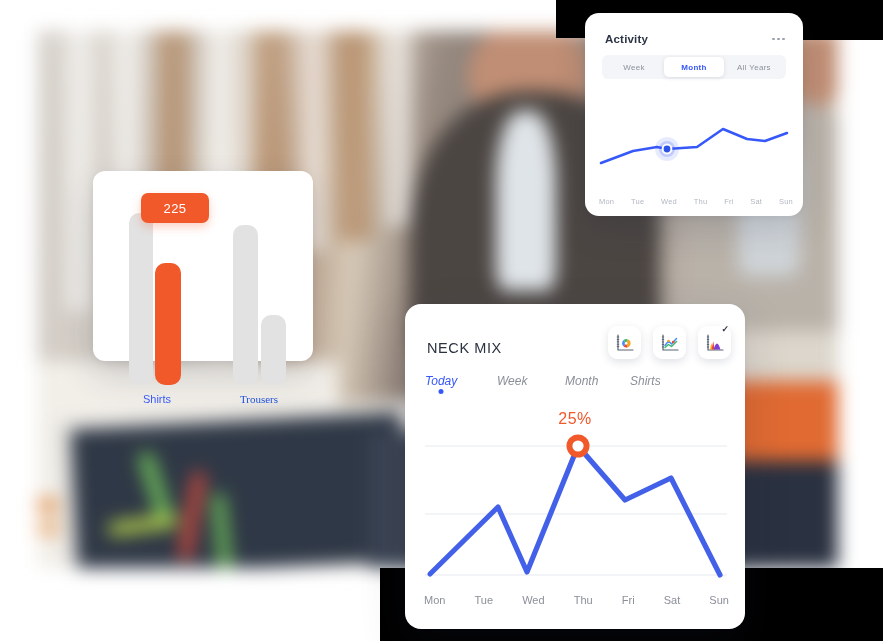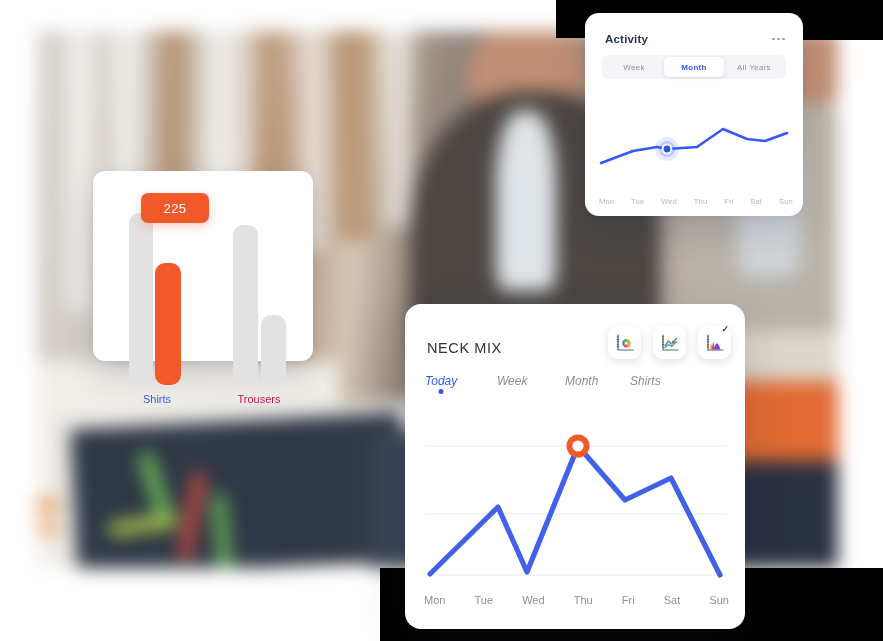--- a/index.html
+++ b/index.html
@@ -249,21 +249,21 @@
     top: 222px;
     width: 220px;
     height: 22px;
   }
   .bar-label {
     position: absolute;
     font-size: 11px;
     text-align: center;
   }
   .bar-label.sel { color: #3758f9; }
-  .bar-label.unsel { color: #be185d; }
+  .bar-label.unsel { color: #1d4ed8; font-family: Liberation Serif, serif; }
 
   
   #neck-card {
     left: 405px;
     top: 304px;
     width: 340px;
     height: 325px;
     border-radius: 16px;
     box-shadow: 0 18px 46px rgba(30,35,60,0.17), 0 3px 10px rgba(30,35,60,0.06);
   }
@@ -503,20 +503,21 @@
     <div id="neck-tabs">
       <div class="neck-tab active" style="width:72px;">
         <span>Today</span>
         <span class="tab-dot" style="left:16px;"></span>
       </div>
       <div class="neck-tab" style="width:68px;">Week</div>
       <div class="neck-tab" style="width:65px;">Month</div>
       <div class="neck-tab">Shirts</div>
     </div>
 
+    <div id="neck-pct">25%</div>
 
     <svg id="neck-plot" viewBox="0 0 340 165" preserveAspectRatio="none">
       <line x1="20" y1="26" x2="322" y2="26" stroke="#eef0f4" stroke-width="1.4"></line>
       <line x1="20" y1="94" x2="322" y2="94" stroke="#eef0f4" stroke-width="1.4"></line>
       <line x1="20" y1="155" x2="322" y2="155" stroke="#eef0f4" stroke-width="1.4"></line>
       <polyline fill="none" stroke="#4361e8" stroke-width="5.2" stroke-linecap="round" stroke-linejoin="round" points="25,154 93,87 122,152 173,26 220,80 266,58 315,155"></polyline>
       <circle cx="173" cy="26" r="11.5" fill="#f1582a"></circle>
       <circle cx="173" cy="26" r="5.6" fill="#ffffff"></circle>
     </svg>
 

